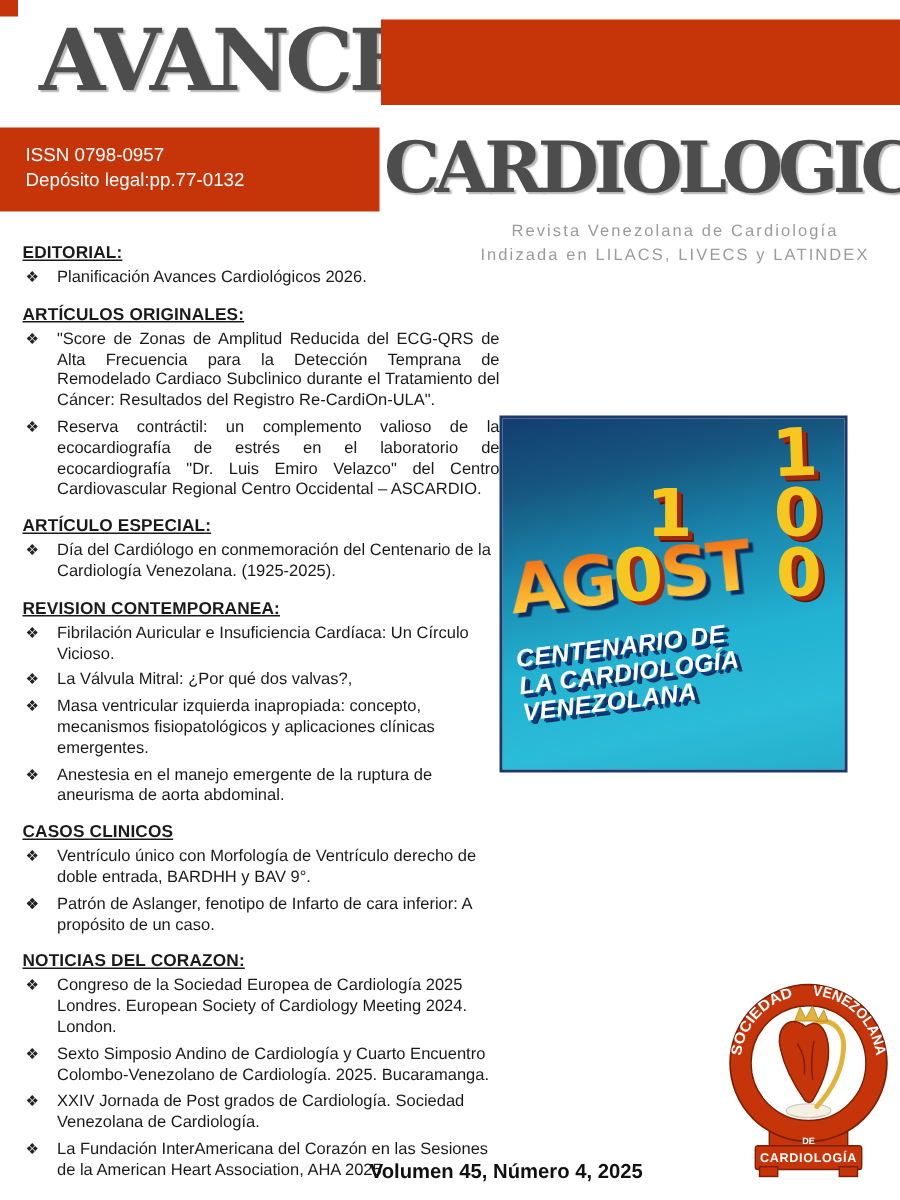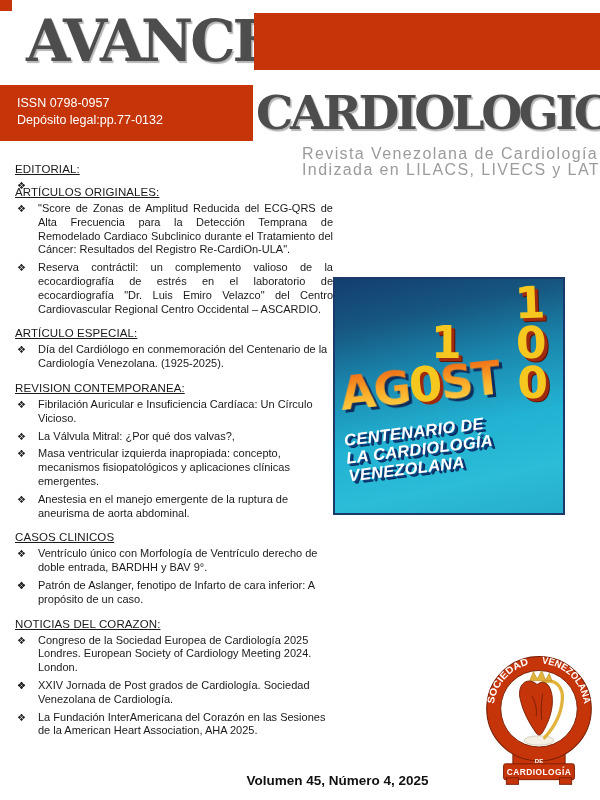--- a/index.html
+++ b/index.html
@@ -23,27 +23,27 @@
     color:#ffffff; font-weight:normal; font-size:12.5px; padding:10px 0 0 17px; line-height:17px;
   }
   .title-cardio {
     position:absolute; left:256px; top:82px; width:344px; height:64px;
     font-family:"DejaVu Serif", serif; font-weight:bold; font-size:47px; line-height:62px;
     color:#4d4d4d; letter-spacing:-3.5px; white-space:nowrap;
     text-shadow:1.5px 1.5px 1px #b5b5b5;
   }
   .subtitle {
     position:absolute; left:302px; top:146px; width:296px; text-align:center;
-    color:#9b9b9b; font-size:16px; line-height:16px; letter-spacing:1.4px; white-space:nowrap;
+    color:#9b9b9b; font-size:11px; line-height:16px; letter-spacing:1.4px; white-space:nowrap;
   }
   
   .toc { position:absolute; left:15px; top:163px; width:318px; }
   .toc-section { margin-bottom:11px; }
   .toc-heading {
-    font-size:11.5px; font-weight:normal; text-decoration:underline;
+    font-size:11.5px; font-weight:bold; text-decoration:underline;
     margin-bottom:4px; letter-spacing:0.1px;
   }
   .toc-item { position:relative; padding-left:23px; margin-bottom:4px; font-size:11px; line-height:13.8px; }
   .toc-section.justify .item-text { display:block; text-align:justify; }
   .bullet { position:absolute; left:2px; top:0; font-size:10px; color:#222; }
   
   .promo {
     position:absolute; left:333px; top:277px; width:232px; height:238px;
     border:2px solid #1b3a6b; overflow:hidden;
     background:linear-gradient(168deg,#133e70 0%,#16567f 18%,#1a86ad 38%,#22b2d2 62%,#2bbcd8 82%,#26aecb 100%);
@@ -98,20 +98,21 @@
     <div>Revista Venezolana de Cardiología</div>
     <div>Indizada en LILACS, LIVECS y LATINDEX</div>
   </div>
 
   <div class="toc" id="toc">
   <section class="toc-section">
     <h2 class="toc-heading">EDITORIAL:</h2>
 
   <div class="toc-item">
     <span class="bullet">❖</span>
+    <span class="item-text">Planificación Avances Cardiológicos 2026.</span>
   </div>
 </section>
 
   <section class="toc-section justify">
     <h2 class="toc-heading">ARTÍCULOS ORIGINALES:</h2>
 
   <div class="toc-item">
     <span class="bullet">❖</span>
     <span class="item-text">"Score de Zonas de Amplitud Reducida del ECG-QRS de Alta Frecuencia para la Detección Temprana de Remodelado Cardiaco Subclinico durante el Tratamiento del Cáncer: Resultados del Registro Re-CardiOn-ULA".</span>
   </div>
@@ -176,20 +177,21 @@
   <section class="toc-section">
     <h2 class="toc-heading">NOTICIAS DEL CORAZON:</h2>
 
   <div class="toc-item">
     <span class="bullet">❖</span>
     <span class="item-text">Congreso de la Sociedad Europea de Cardiología 2025 Londres. European Society of Cardiology Meeting 2024. London.</span>
   </div>
 
   <div class="toc-item">
     <span class="bullet">❖</span>
+    <span class="item-text">Sexto Simposio Andino de Cardiología y Cuarto Encuentro Colombo-Venezolano de Cardiología. 2025. Bucaramanga.</span>
   </div>
 
   <div class="toc-item">
     <span class="bullet">❖</span>
     <span class="item-text">XXIV Jornada de Post grados de Cardiología. Sociedad Venezolana de Cardiología.</span>
   </div>
 
   <div class="toc-item">
     <span class="bullet">❖</span>
     <span class="item-text">La Fundación InterAmericana del Corazón en las Sesiones de la American Heart Association, AHA 2025.</span>

